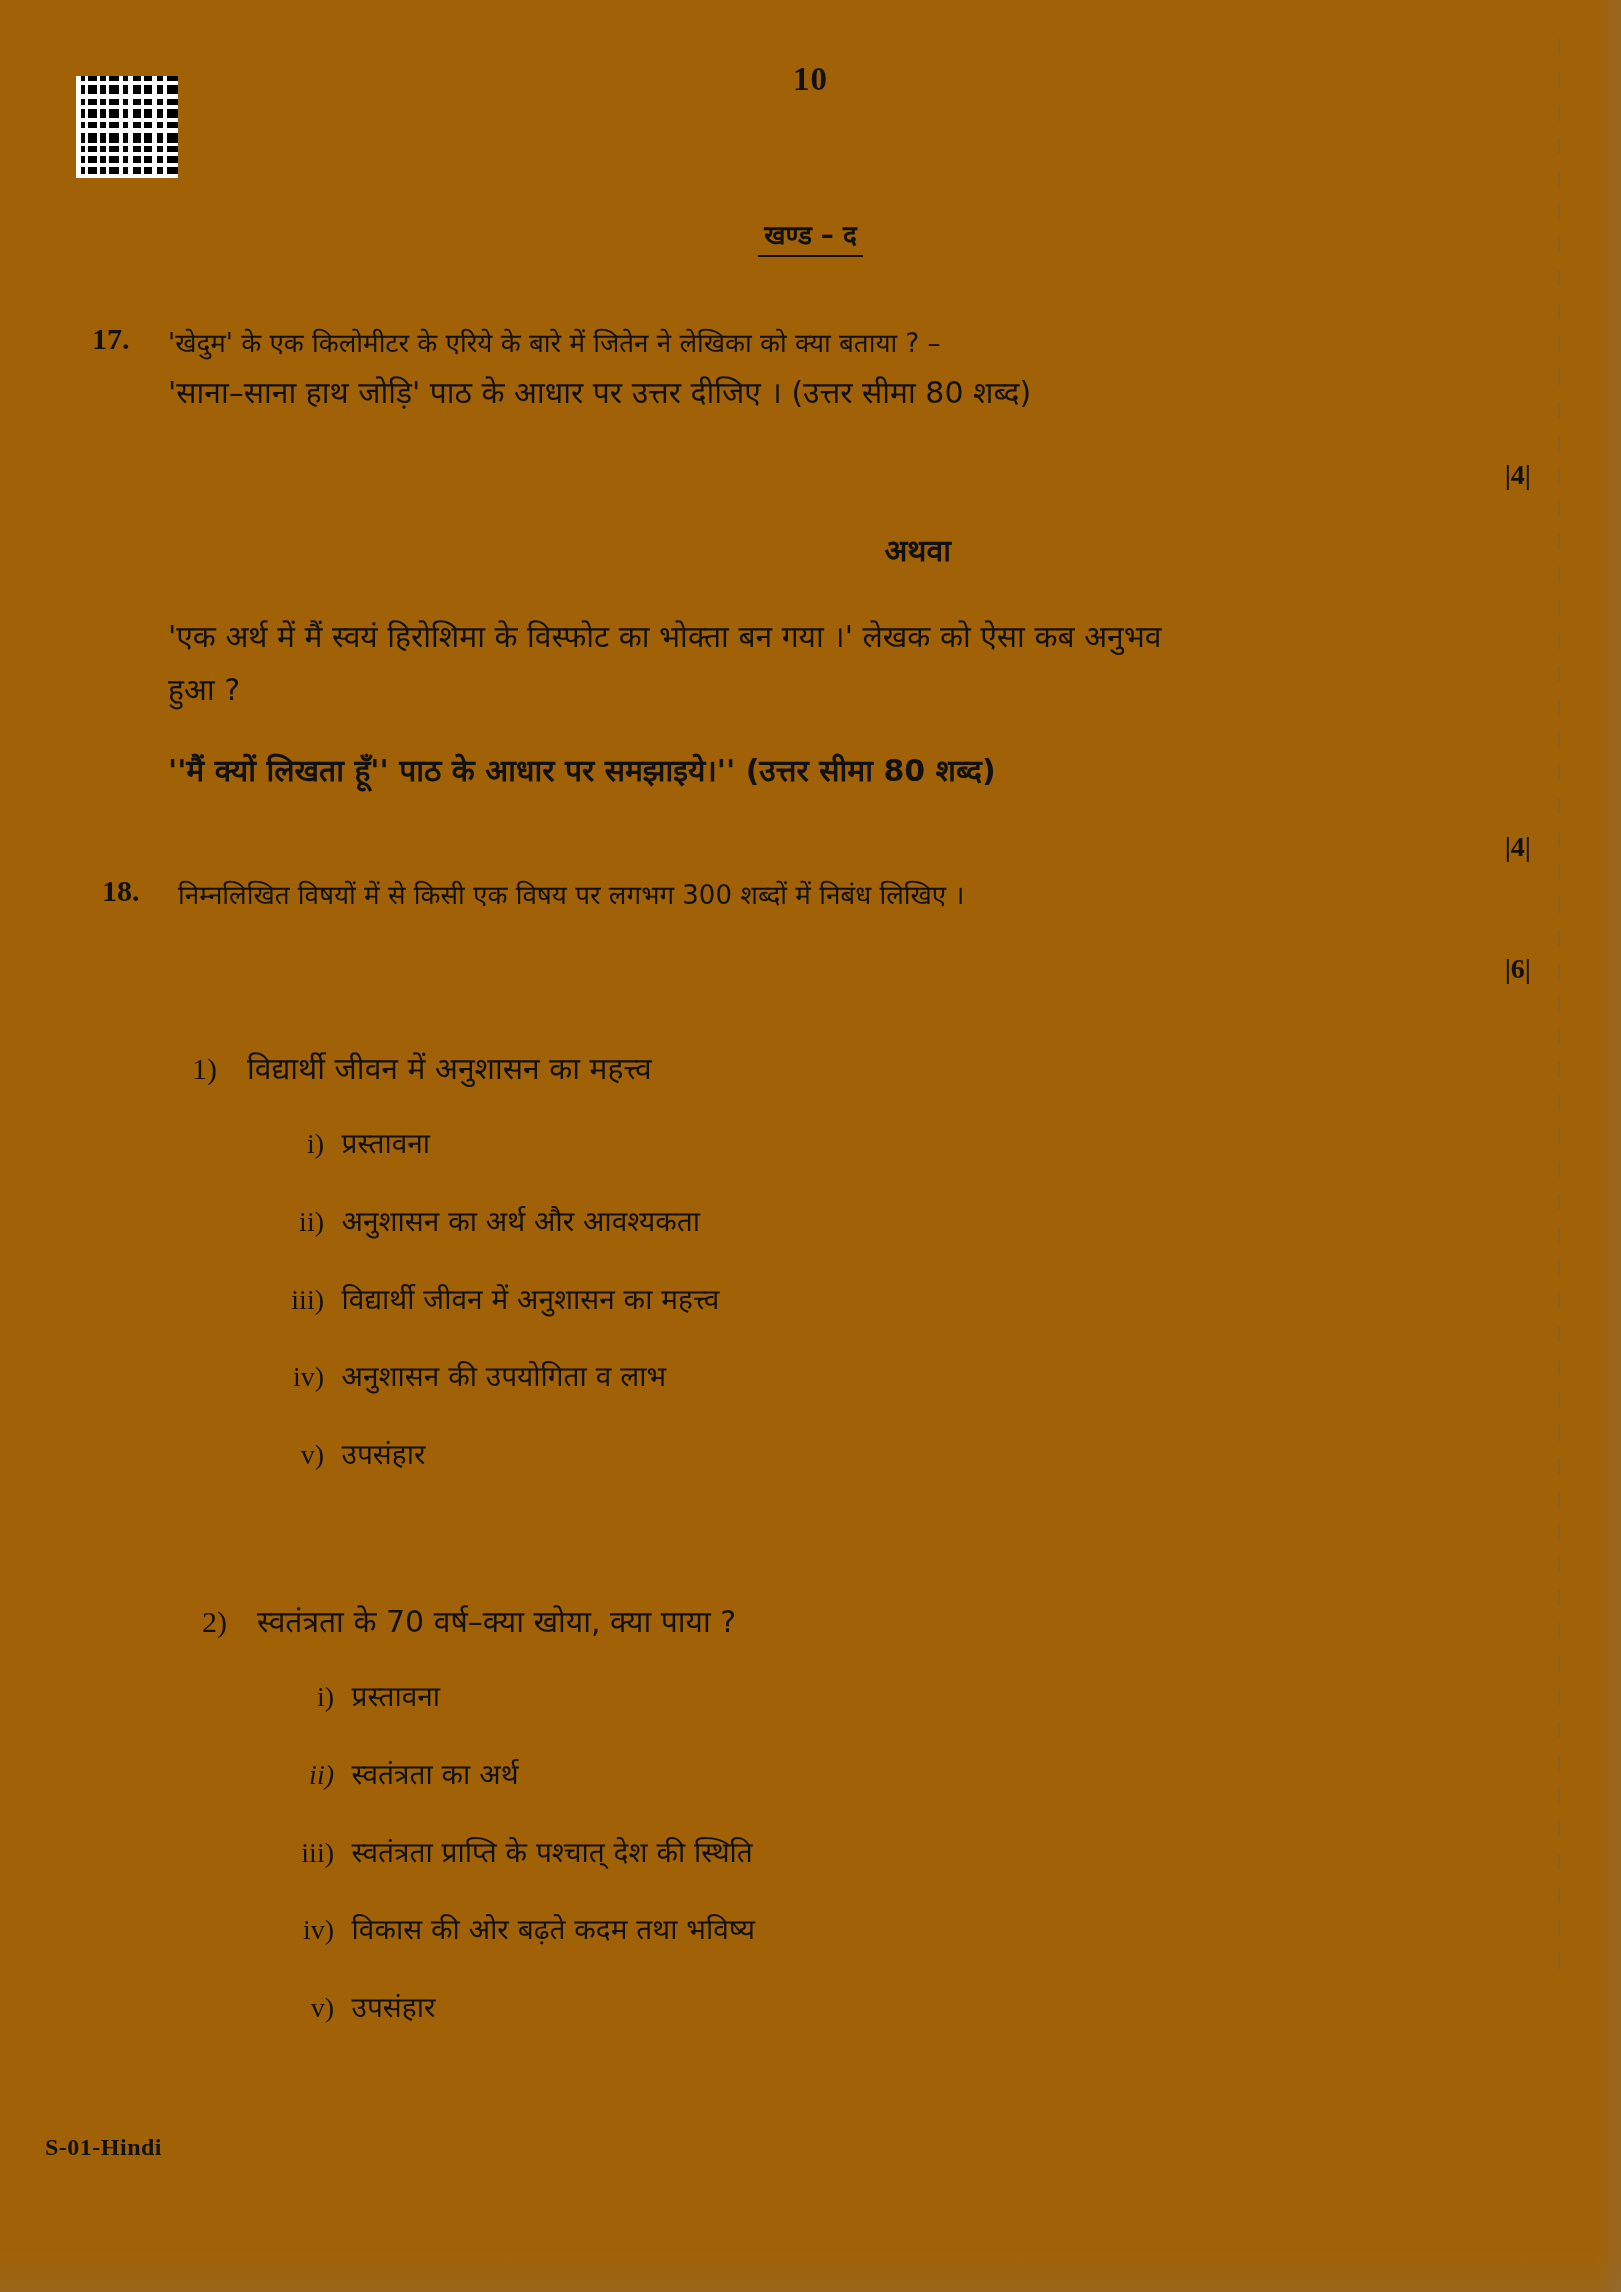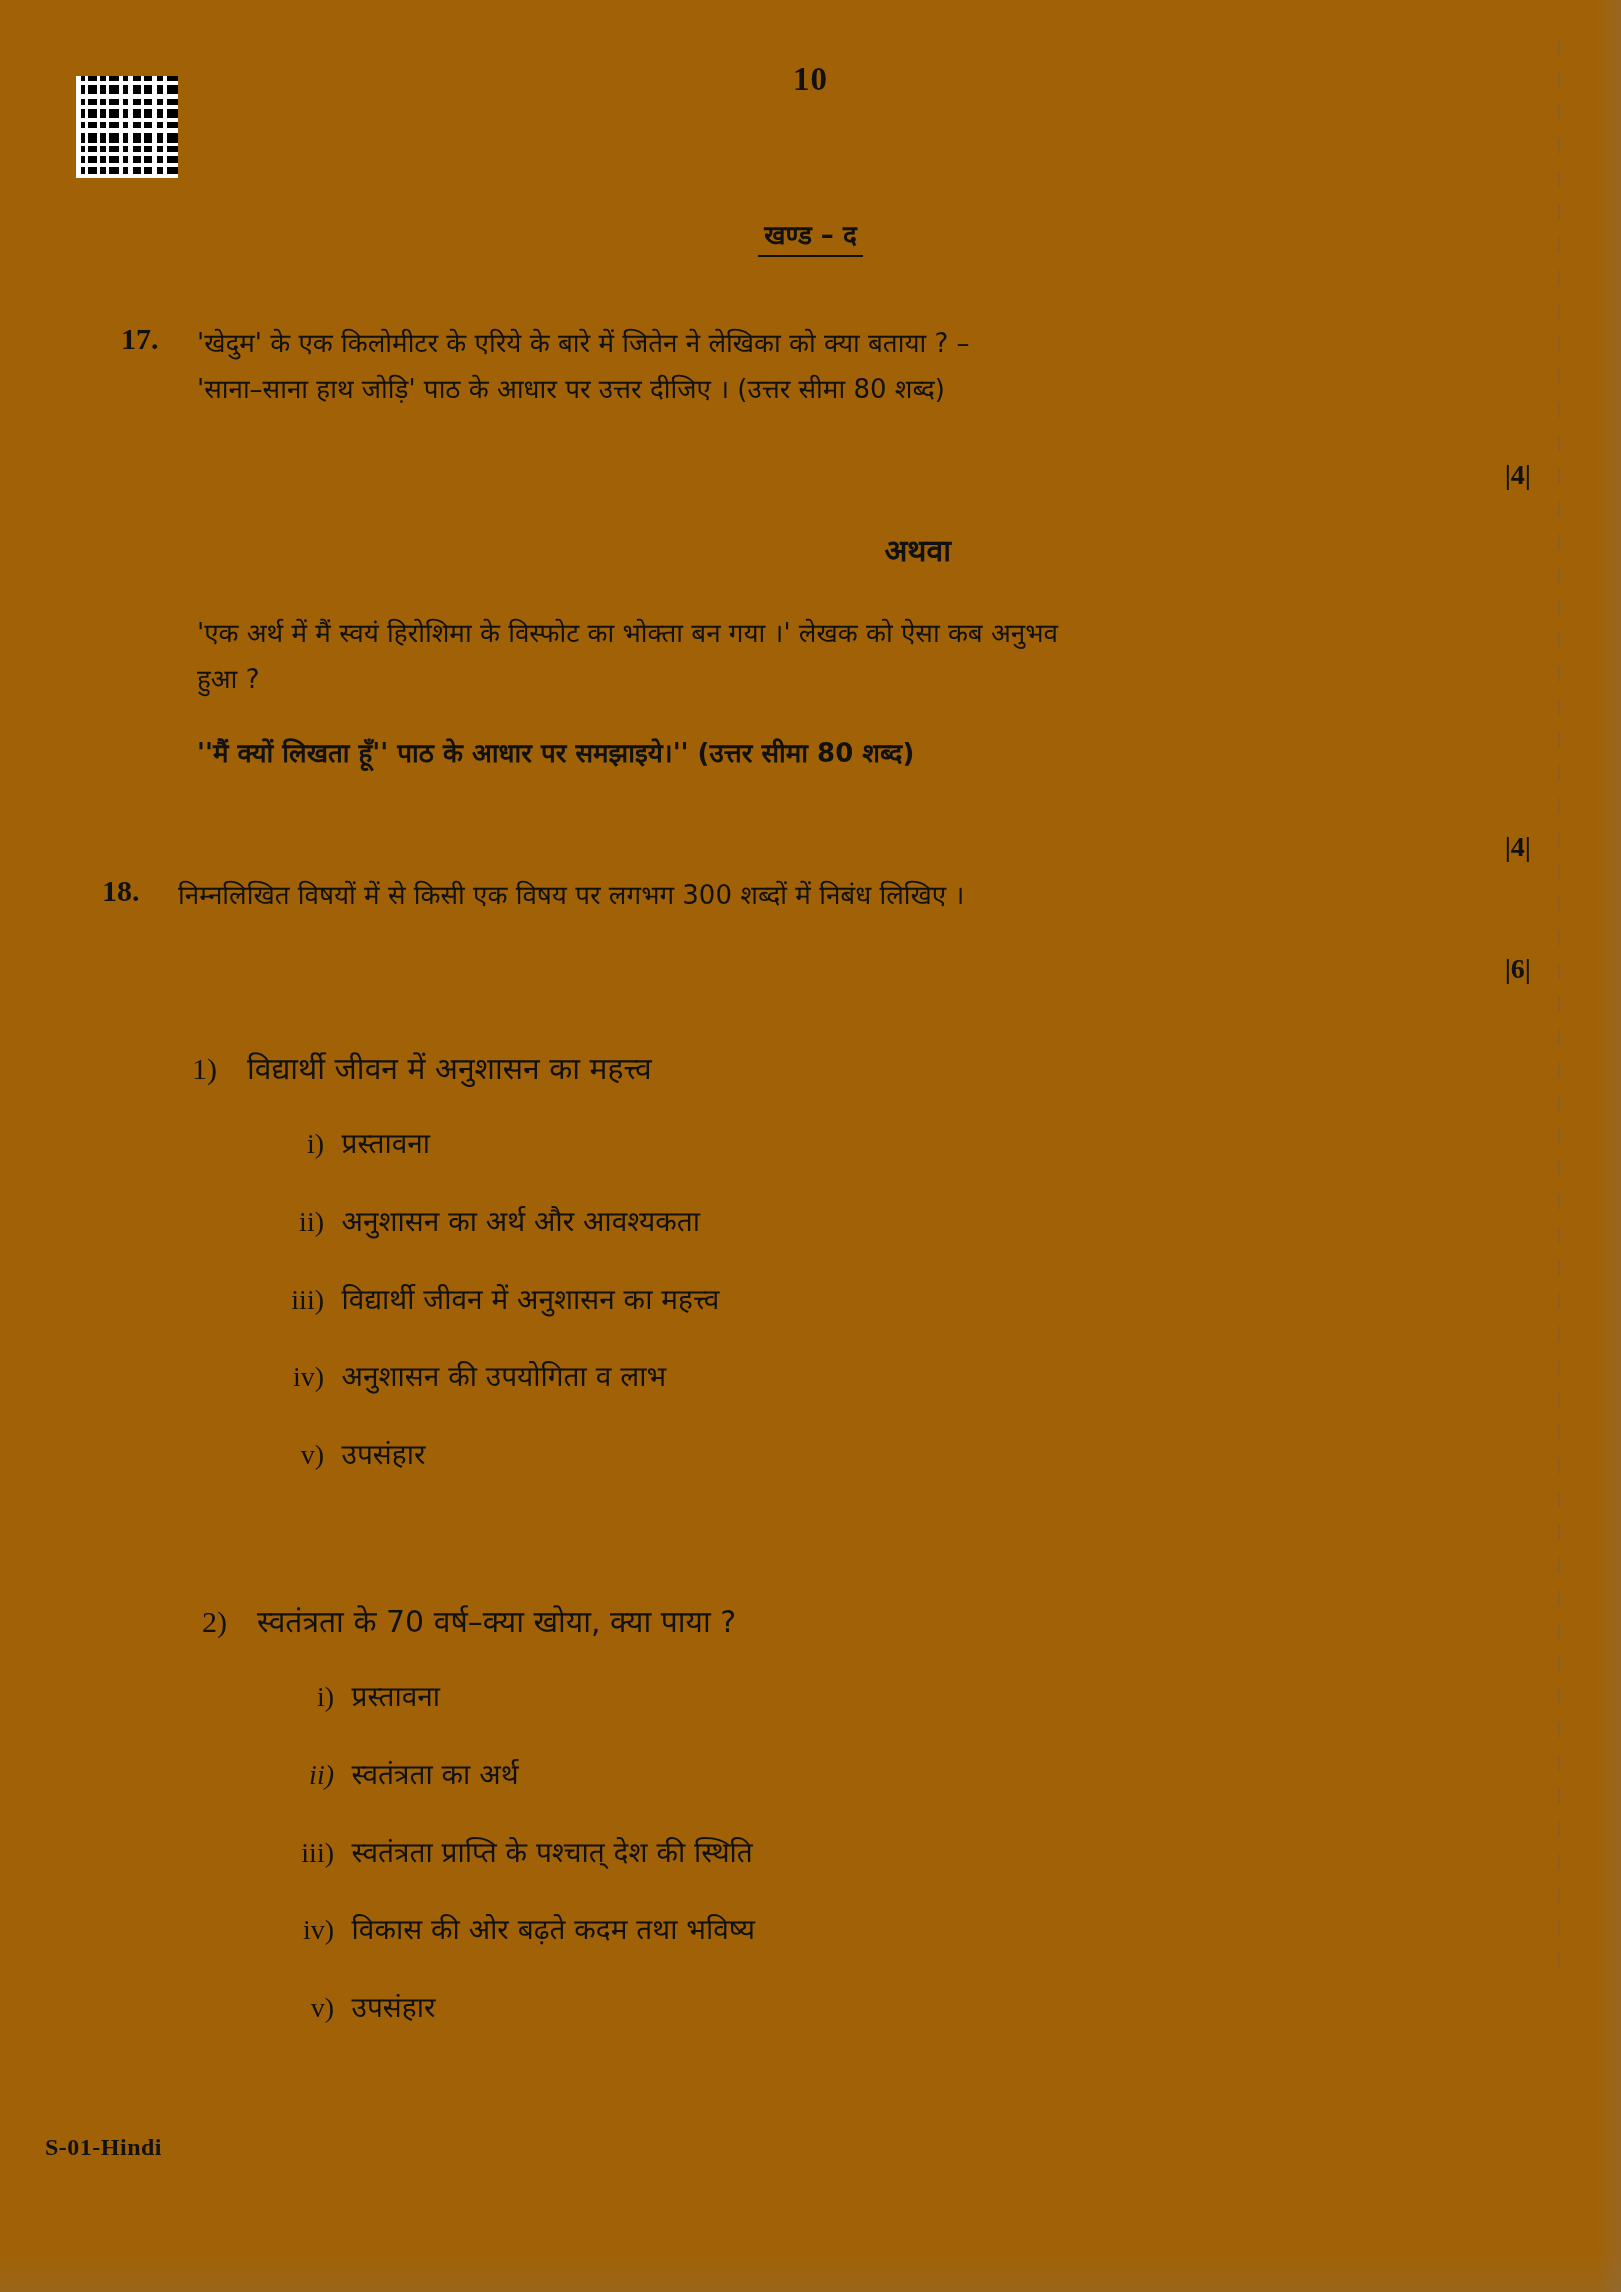--- a/index.html
+++ b/index.html
@@ -105,42 +105,42 @@
     font-size: 26px;
     font-weight: bold;
   }
   .section-heading span {
     border-bottom: 2.9px solid #111;
     padding: 0 5.9px 4.9px 5.9px;
   }
 
   .q-block {
     position: absolute;
-    left: 121px;
+    left: 92px;
     width: 1353px;
   }
   .q-row {
     display: flex;
     align-items: flex-start;
   }
   .q-num {
     width: 76px;
     flex: 0 0 76px;
     font-size: 30px;
     font-weight: bold;
     padding-top: 2px;
   }
   .q-text {
     flex: 1 1 auto;
     font-size: 26px;
     line-height: 1.78;
   }
   .q-cont {
     margin-left: 76px;
-    font-size: 26px;
+    font-size: 30px;
     line-height: 1.78;
   }
 
   .athava {
     position: absolute;
     left: 108px;
     width: 843px;
     text-align: right;
     font-size: 30px;
     font-weight: bold;

